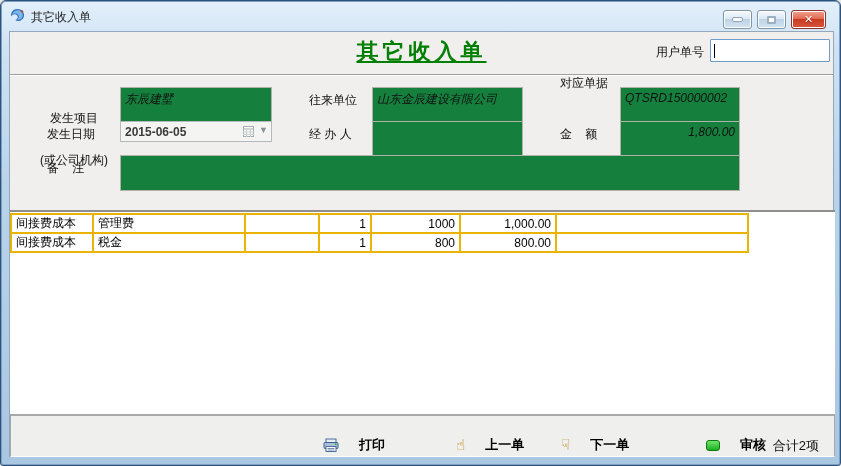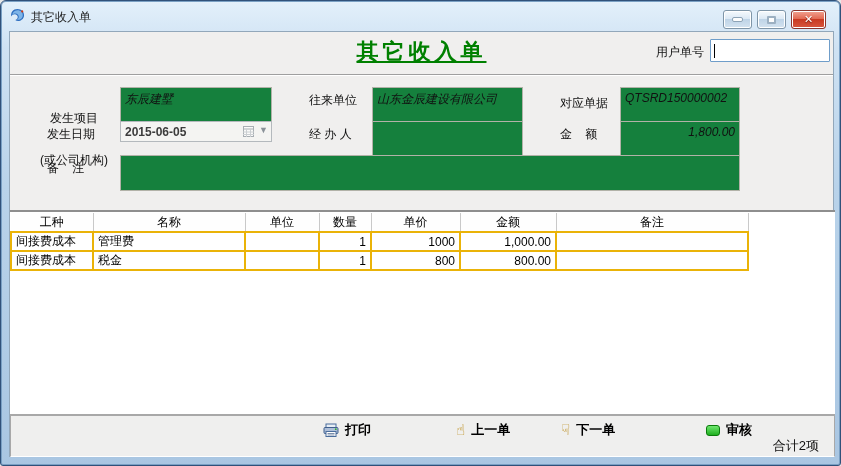--- a/index.html
+++ b/index.html
@@ -88,21 +88,21 @@
   }
   table.grid { border-right:1px solid #8f8f8f; }
   td.al { text-align:left; } td.ar { text-align:right; } td.ac { text-align:center; }
 
   
   .footer {
     position:absolute; left:0; top:383px; width:825px; height:42px;
     background:#efefee; border:1px solid #a8a8a8; border-bottom-color:#fff;
   }
   .toolbtn {
-    position:absolute; top:3px; display:flex; align-items:center; gap:6px;
+    position:absolute; top:18px; display:flex; align-items:center; gap:20px;
     font-size:13px; font-weight:bold; color:#000; cursor:pointer; padding:2px 4px;
   }
   .hand-icon { font-family:"DejaVu Sans",sans-serif; font-size:15px; color:#b8860b; line-height:14px; }
   .audit-chip {
     width:14px; height:11px; border:1px solid #0a7a0a; border-radius:3px;
     background:linear-gradient(180deg,#6fe86f,#1fae1f);
   }
   .total-label { position:absolute; right:15px; bottom:1px; font-size:13px; color:#111; }
 </style>
 </head>
@@ -142,21 +142,21 @@
 
     <div class="lbl lbl-2line" style="left:16px; top:51px; width:96px;">
       <div>发生项目</div>
       <div>(或公司机构)</div>
     </div>
     <div class="field" style="left:110px; top:55px; width:152px;">东辰建墅</div>
 
     <span class="lbl" style="left:299px; top:60px;">往来单位</span>
     <div class="field" style="left:362px; top:55px; width:151px;">山东金辰建设有限公司</div>
 
-    <span class="lbl" style="left:550px; top:63px;text-align:center;">对应单据</span>
+    <span class="lbl" style="left:550px; top:43px;text-align:center;">对应单据</span>
     <div class="field" style="left:610px; top:55px; width:120px;">QTSRD150000002</div>
 
     <span class="lbl" style="left:37px; top:94px;">发生日期</span>
     <div class="datebox" style="left:110px; top:89px; width:152px;font-weight:bold;">
       <span>2015-06-05</span>
       <svg class="cal" width="11" height="11" viewBox="0 0 11 11">
         <rect x="0.5" y="0.5" width="10" height="10" fill="#fff" stroke="#6b7680"></rect>
         <line x1="0" y1="3" x2="11" y2="3" stroke="#6b7680"></line>
         <line x1="3.5" y1="3" x2="3.5" y2="11" stroke="#aab2b8"></line>
         <line x1="7.5" y1="3" x2="7.5" y2="11" stroke="#aab2b8"></line>
@@ -180,29 +180,20 @@
         <colgroup>
           <col style="width:82px">
             <col style="width:152px">
             <col style="width:74px">
           <col style="width:52px">
             <col style="width:89px">
             <col style="width:96px">
             <col style="width:192px">
         </colgroup>
         <tbody>
-            <tr>
-          <th>工种</th>
-          <th>名称</th>
-          <th>单位</th>
-          <th>数量</th>
-          <th>单价</th>
-          <th>金额</th>
-          <th>备注</th>
-        </tr>
         <tr>
           <td class="al">间接费成本</td>
           <td class="al">管理费</td>
           <td class="ac"></td>
           <td class="ar">1</td>
           <td class="ar">1000</td>
           <td class="ar">1,000.00</td>
           <td class="al"></td>
         </tr>
         <tr>

